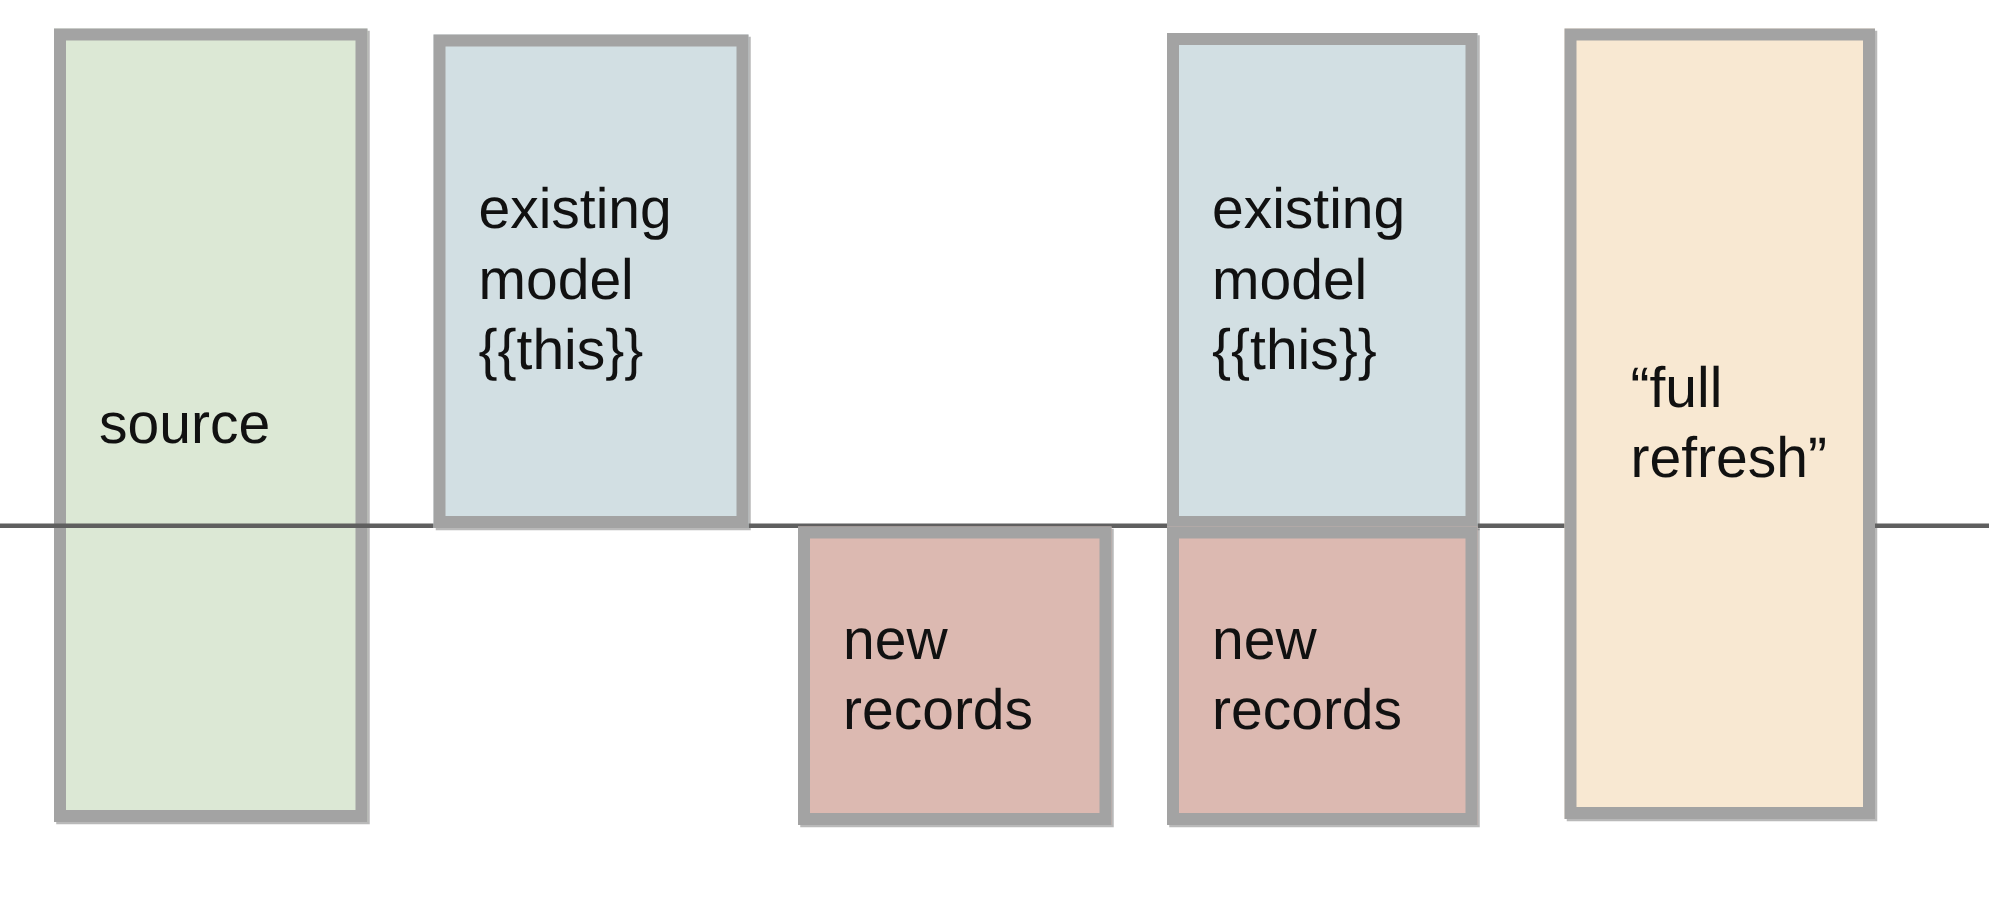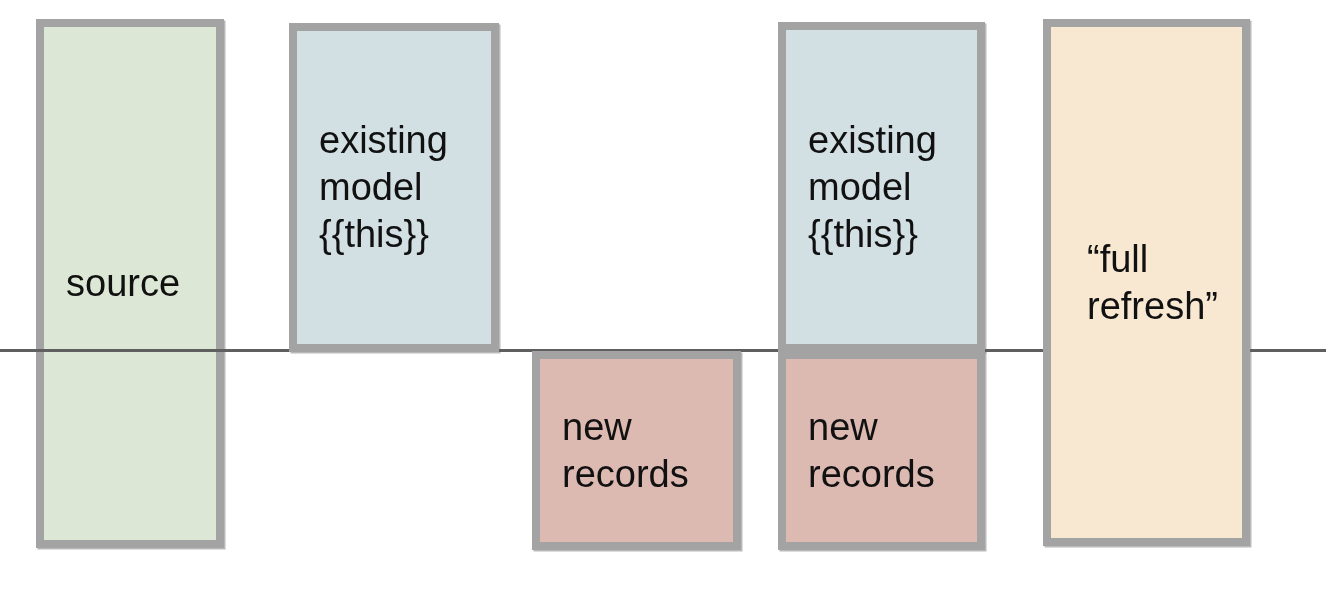--- a/index.html
+++ b/index.html
@@ -35,21 +35,21 @@
   }
   .label {
     font-size: 38px;
     line-height: 47px;
     color: #111111;
     white-space: pre-line;
     text-align: left;
     padding-left: 22px;
     padding-right: 6px;
   }
-  .box-source   { left: 36px;   top: 19px;  width: 188px; height: 529px; background: #dce8d5; z-index: 1; }
+  .box-source   { left: 36px;   top: 19px;  width: 209px; height: 529px; background: #dce8d5; z-index: 1; }
   .box-model-1  { left: 289px;  top: 23px;  width: 210px; height: 329px; background: #d2dfe3; }
   .box-new-1    { left: 532px;  top: 351px; width: 209px; height: 199px; background: #dcb9b1; }
   .box-model-2  { left: 778px;  top: 22px;  width: 207px; height: 330px; background: #d2dfe3; }
   .box-new-2    { left: 778px;  top: 351px; width: 207px; height: 199px; background: #dcb9b1; }
   .box-full     { left: 1043px; top: 19px;  width: 207px; height: 527px; background: #f8e8d2; padding-left: 14px; }
 </style>
 </head>
 <body>
 
 <div class="canvas">

